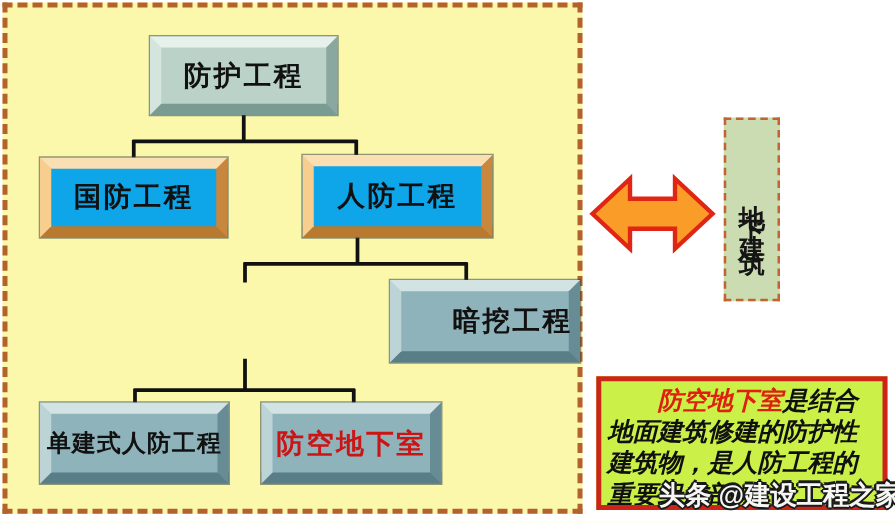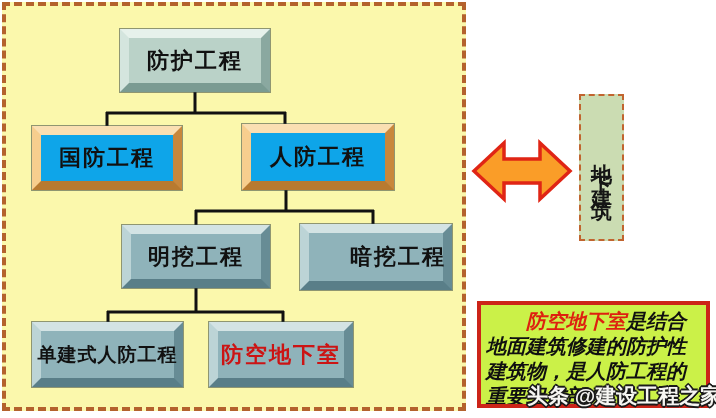--- a/index.html
+++ b/index.html
@@ -64,21 +64,21 @@
     background: #8FB3BA;
     border-top-color: #D3E3E4;
     border-left-color: #BCD4D6;
     border-right-color: #678C95;
     border-bottom-color: #597E88;
   }
   .n1 { left: 120px; top: 29px;  width: 150px; height: 63px; }
   .n2 { left: 32px;  top: 126px; width: 150px; height: 64px; }
   .n3 { left: 210px; top: 124px; width: 152px; height: 66px; margin-left: 32px; }
   .n4 { left: 122px; top: 225px; width: 148px; height: 63px; }
-  .n5 { left: 300px; top: 224px; width: 152px; height: 66px; padding-left: 44px; }
+  .n5 { left: 312px; top: 224px; width: 152px; height: 66px; padding-left: 44px; }
   .n6 { left: 32px;  top: 322px; width: 151px; height: 65px; font-size: 19px; letter-spacing: 1px; }
   .n7 { left: 209px; top: 322px; width: 144px; height: 65px; color: #CC1414; }
 
   
   .arrow-svg {
     position: absolute;
     left: 471px; top: 138px;
     width: 102px; height: 66px;
   }
 
@@ -147,21 +147,20 @@
 
   <svg class="connectors" viewBox="0 0 716 418" xmlns="http://www.w3.org/2000/svg">
     <path d="M195 91 L195 113 M106 113 L286 113 M107 112 L107 127 M285 112 L285 125" stroke="#111111" stroke-width="3" fill="none"></path>
     <path d="M286 189 L286 211 M195 211 L374 211 M196 210 L196 226 M373 210 L373 225" stroke="#111111" stroke-width="3" fill="none"></path>
     <path d="M196 287 L196 312 M107 312 L284 312 M108 311 L108 323 M283 311 L283 323" stroke="#111111" stroke-width="3" fill="none"></path>
   </svg>
 
   <div class="node teal-light n1">防护工程</div>
   <div class="node orange n2">国防工程</div>
   <div class="node orange n3">人防工程</div>
-  <div class="node teal n4">明挖工程</div>
   <div class="node teal n5">暗挖工程</div>
   <div class="node teal n6">单建式人防工程</div>
   <div class="node teal n7">防空地下室</div>
 
   <svg class="arrow-svg" viewBox="0 0 102 66" xmlns="http://www.w3.org/2000/svg">
     <polygon points="3,33 33,5 33,21 69,21 69,5 99,33 69,61 69,45 33,45 33,61" fill="#FA9D28" stroke="#E02515" stroke-width="3.5" stroke-linejoin="miter"></polygon>
   </svg>
 
   <div class="vbox">
     <span>地下建筑</span>

